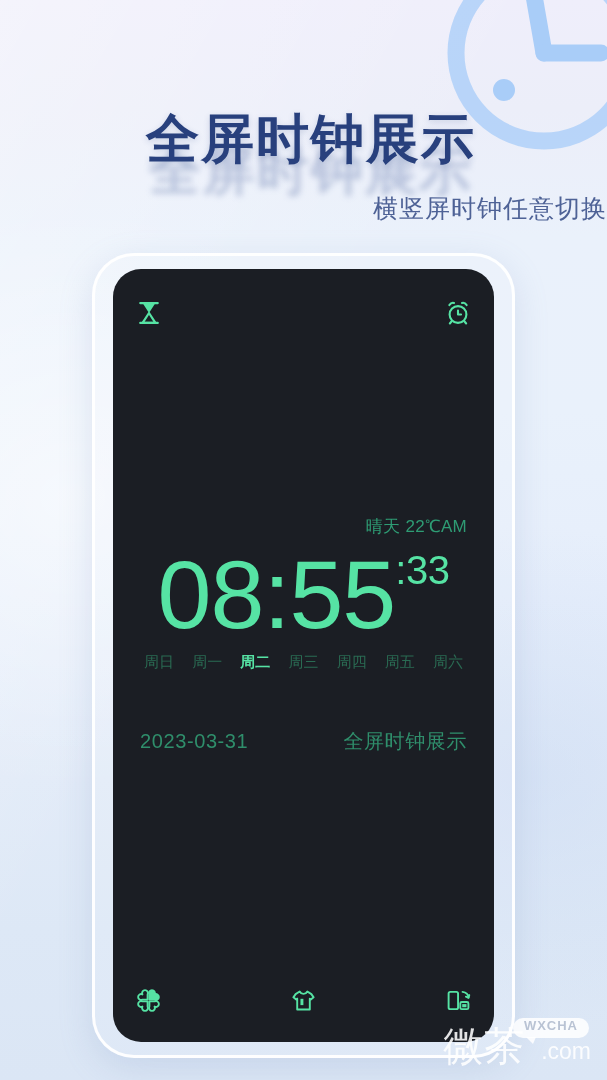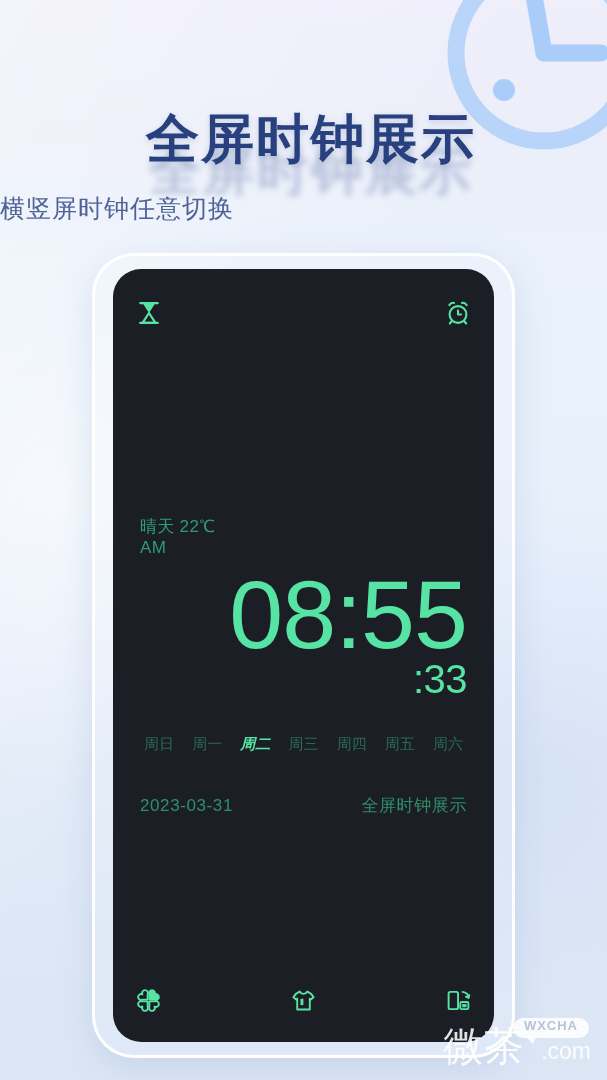--- a/index.html
+++ b/index.html
@@ -66,21 +66,21 @@
     position:relative;
     font-size:53px;
     font-weight:bold;
     letter-spacing:2px;
     color:#28407d;
     text-shadow:0 2px 6px rgba(40,64,125,.18);
   }
   .subhead{
     position:absolute;
     top:192px; left:0; right:0;
-    text-align:left;
+    text-align:right;
     font-size:25px;
     letter-spacing:1px;
     color:#4e6296;
   }
 
   
   .phone-frame{
     position:absolute;
     left:92px; top:253px;
     width:423px; height:805px;
@@ -114,68 +114,66 @@
   
   .clock-block{
     position:absolute;
     top:246px; left:0; right:0;
     padding:0 27px;
   }
 
   .meta-row{
     display:flex;
     align-items:baseline;
-    justify-content:space-between;
+    justify-content:flex-end;
     font-size:17px;
     color:#2e9c74;
     letter-spacing:.3px;
-    flex-direction:column;
   }
 
   .time-row{
     display:flex;
-    align-items:flex-end;
+    align-items:flex-start;
     justify-content:center;
     margin-top:12px;
     line-height:1;
-    flex-direction:column;
   }
   .time-main{
     font-size:97px;
     font-weight:500;
     color:#56e3a4;
     letter-spacing:-1px;
     line-height:.92;
   }
   .time-sec{
     font-size:40px;
     font-weight:500;
     color:#56e3a4;
     line-height:1;
     margin-bottom:6px;
     letter-spacing:-.5px;
   }
 
   .weekday-row{
     display:flex;
     justify-content:space-between;
-    margin-top:30px;
+    margin-top:14px;
     padding:0 4px;
     font-size:15px;
     text-align:center;
   }
   .wd{ color:#2a6b53; }
-  .wd.active{ color:#56e3a4; font-weight:bold;font-style:italic; }
+  .wd.active{ color:#56e3a4; font-weight:bold; }
 
   .date-row{
     display:flex;
     align-items:baseline;
     justify-content:space-between;
-    margin-top:40px;
-    font-size:17px;
+    margin-top:56px;
+    font-size:20px;
     color:#2f8e6b;
     letter-spacing:.6px;
   }
 
   
   .screen-bottom{
     position:absolute;
     bottom:28px; left:0; right:0;
     display:flex;
     align-items:center;

